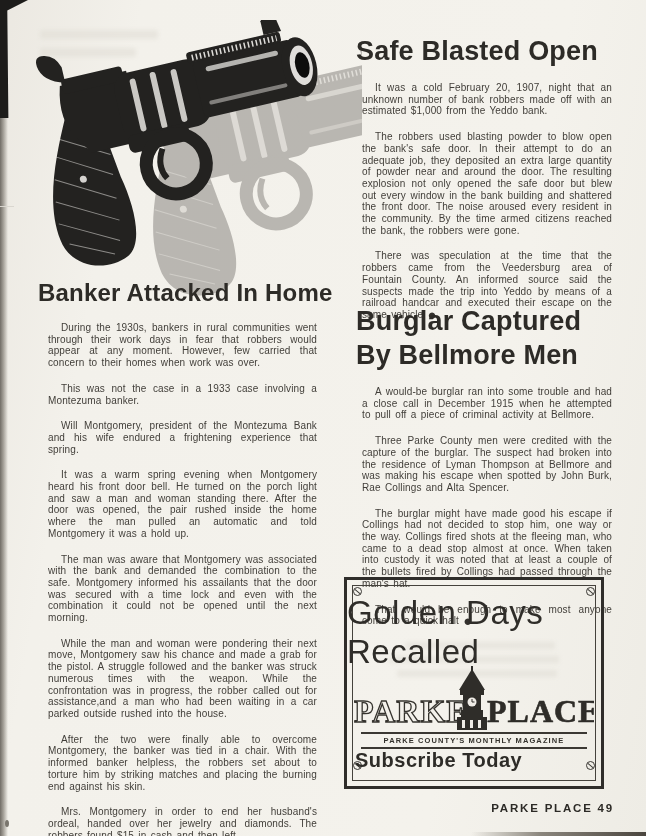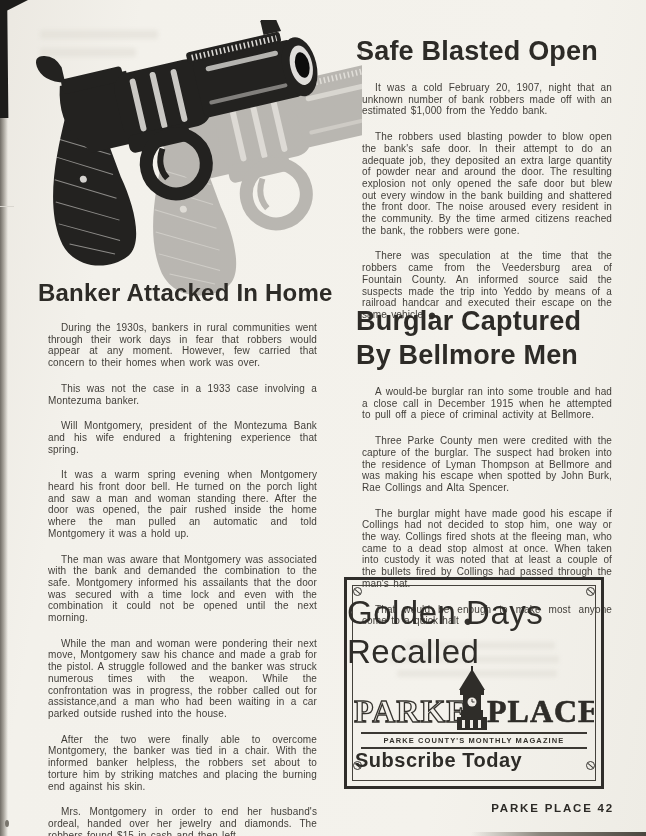--- a/index.html
+++ b/index.html
@@ -232,20 +232,20 @@
     </svg>
 
     <div class="ad-rule"></div>
     <div id="ad-tagline">PARKE COUNTY'S MONTHLY MAGAZINE</div>
     <div class="ad-rule"></div>
     <div id="ad-cta-row">
       <span id="ad-cta">Subscribe Today</span>
     </div>
   </div>
 
-  <div id="page-footer">PARKE PLACE 42</div>
+  <div id="page-footer">PARKE PLACE 49</div>
 
   <div class="artifact" id="edge-left"></div>
   <div class="artifact" id="edge-left-dark"></div>
   <div class="artifact" id="edge-bottom-right"></div>
   <div class="artifact" id="speck-bottom-left"></div>
   <div class="artifact" id="crease-left"></div>
 </div>
 
 </body></html>

